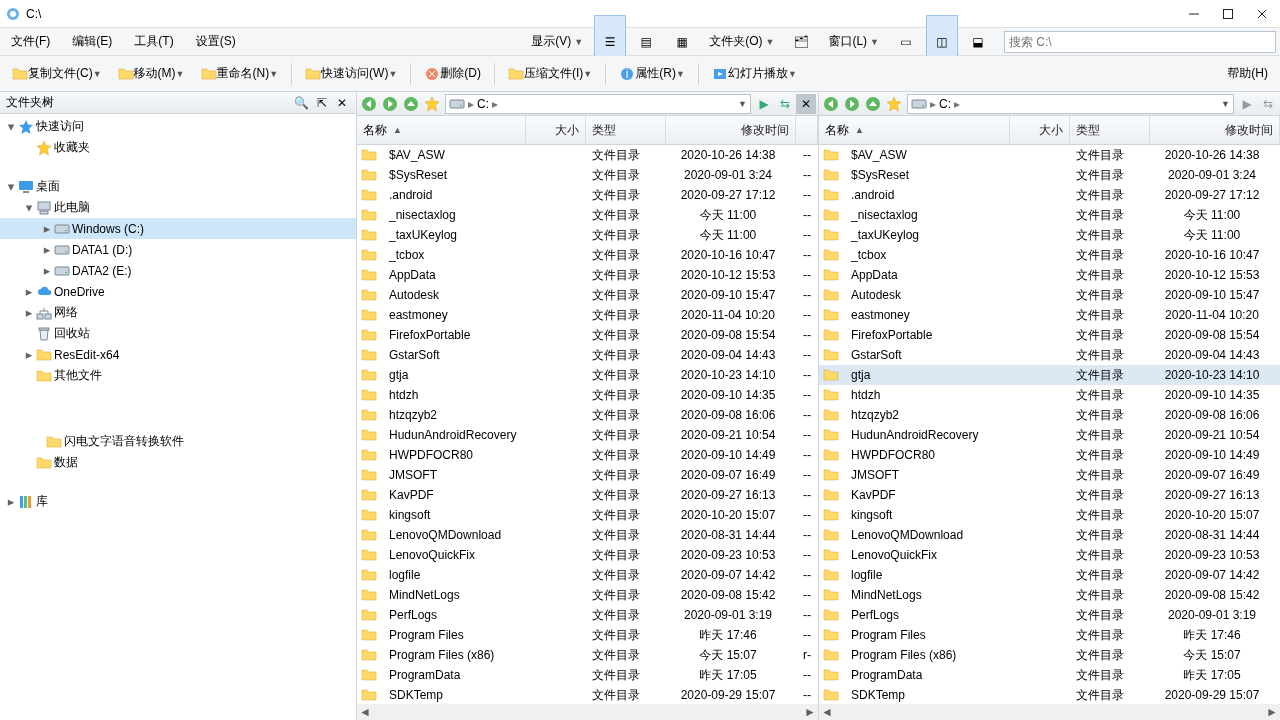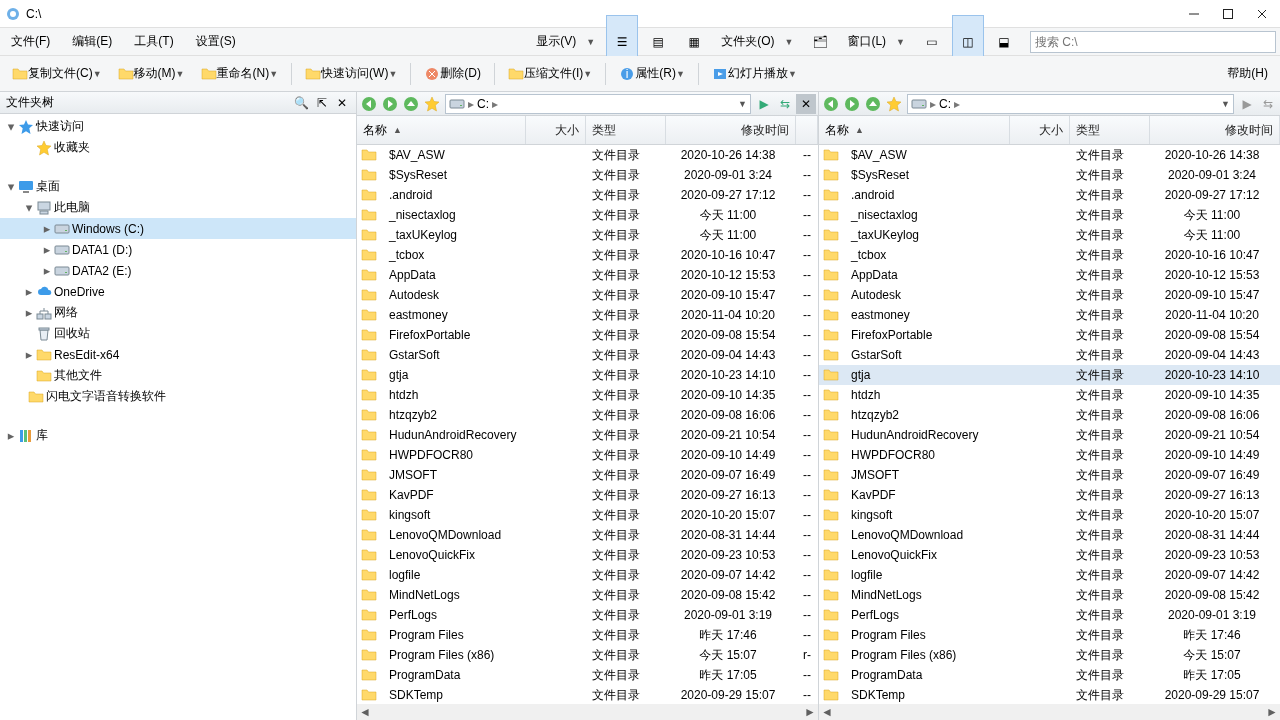--- a/index.html
+++ b/index.html
@@ -7,25 +7,25 @@
 .titlebar{height:28px;display:flex;align-items:center;padding:0 6px;background:#fff;border-bottom:1px solid #e0e0e0}
 .titlebar .app-icon{width:14px;height:14px;margin-right:6px}
 .titlebar .title{flex:1}
 .winbtns{display:flex;gap:18px;margin-right:4px}
 .winbtn{width:16px;height:16px;display:flex;align-items:center;justify-content:center;cursor:default}
 .menubar{height:28px;display:flex;align-items:center;background:#f5f6f7;border-bottom:1px solid #e0e0e0;padding:0 4px}
 .menubar .mitems{display:flex;gap:8px}
 .mitem{padding:3px 7px;cursor:default}
 .spacer{flex:1}
 .rgroup{display:flex;align-items:center;gap:4px}
-.vbtn{padding:17px 6px;display:flex;align-items:center;gap:10px;cursor:default;border:1px solid transparent}
+.vbtn{padding:17px 6px;display:flex;align-items:center;gap:3px;cursor:default;border:1px solid transparent}
 .vbtn.sel{border:1px solid #9ac3ec;background:#d6e8f9}
 .caret{font-size:9px;color:#555}
 .ibox{width:18px;height:18px;display:flex;align-items:center;justify-content:center}
-.search{width:246px;height:22px;border:1px solid #b8c4d0;padding:0 4px;color:#0f766e;background:#fff;margin-left:6px}
+.search{width:272px;height:22px;border:1px solid #b8c4d0;padding:0 4px;color:#0f766e;background:#fff;margin-left:6px}
 .toolbar{height:36px;display:flex;align-items:center;background:#f5f6f7;border-bottom:1px solid #d0d4d8;padding:0 6px;gap:4px}
 .tbtn{display:flex;align-items:center;gap:0;padding:3px 6px;cursor:default;color:#555}
 .tbtn.en{color:#000}
 .sep{width:1px;height:22px;background:#d0d4d8;margin:0 3px}
 .main{flex:1;display:flex;min-height:0}
 .treepane{width:357px;border-right:1px solid #d0d4d8;display:flex;flex-direction:column;background:#fff}
 .treehdr{height:22px;background:linear-gradient(#f7f9fb,#e8ecef);border-bottom:1px solid #d0d4d8;display:flex;align-items:center;padding:0 6px}
 .treehdr .lbl{flex:1}
 .treehdr .ico{width:16px;margin-left:4px;text-align:center;cursor:default}
 .tree{flex:1;overflow:auto;padding:2px 0}
@@ -377,28 +377,37 @@
         </div>
         <div class="tn" style="padding-left: 22px;">
           <span class="tw"></span>
           <span class="ti">
             <svg width="16" height="16">
               <use href="#i-folder"></use>
             </svg>
           </span>
           <span>其他文件</span>
         </div>
-        <div class="tn" style="padding-left: 14px;">
+        <div class="tn" style="padding-left: 32px; margin-top: 45px;">
           <span class="tw"></span>
           <span class="ti">
             <svg width="16" height="16">
               <use href="#i-folder"></use>
             </svg>
           </span>
           <span>闪电文字语音转换软件</span>
+        </div>
+        <div class="tn" style="padding-left: 22px;">
+          <span class="tw"></span>
+          <span class="ti">
+            <svg width="16" height="16">
+              <use href="#i-folder"></use>
+            </svg>
+          </span>
+          <span>数据</span>
         </div>
         <div class="tn" style="padding-left: 4px; margin-top: 18px;">
           <span class="tw">▸</span>
           <span class="ti">
             <svg width="16" height="16">
               <use href="#i-lib"></use>
             </svg>
           </span>
           <span>库</span>
         </div>

